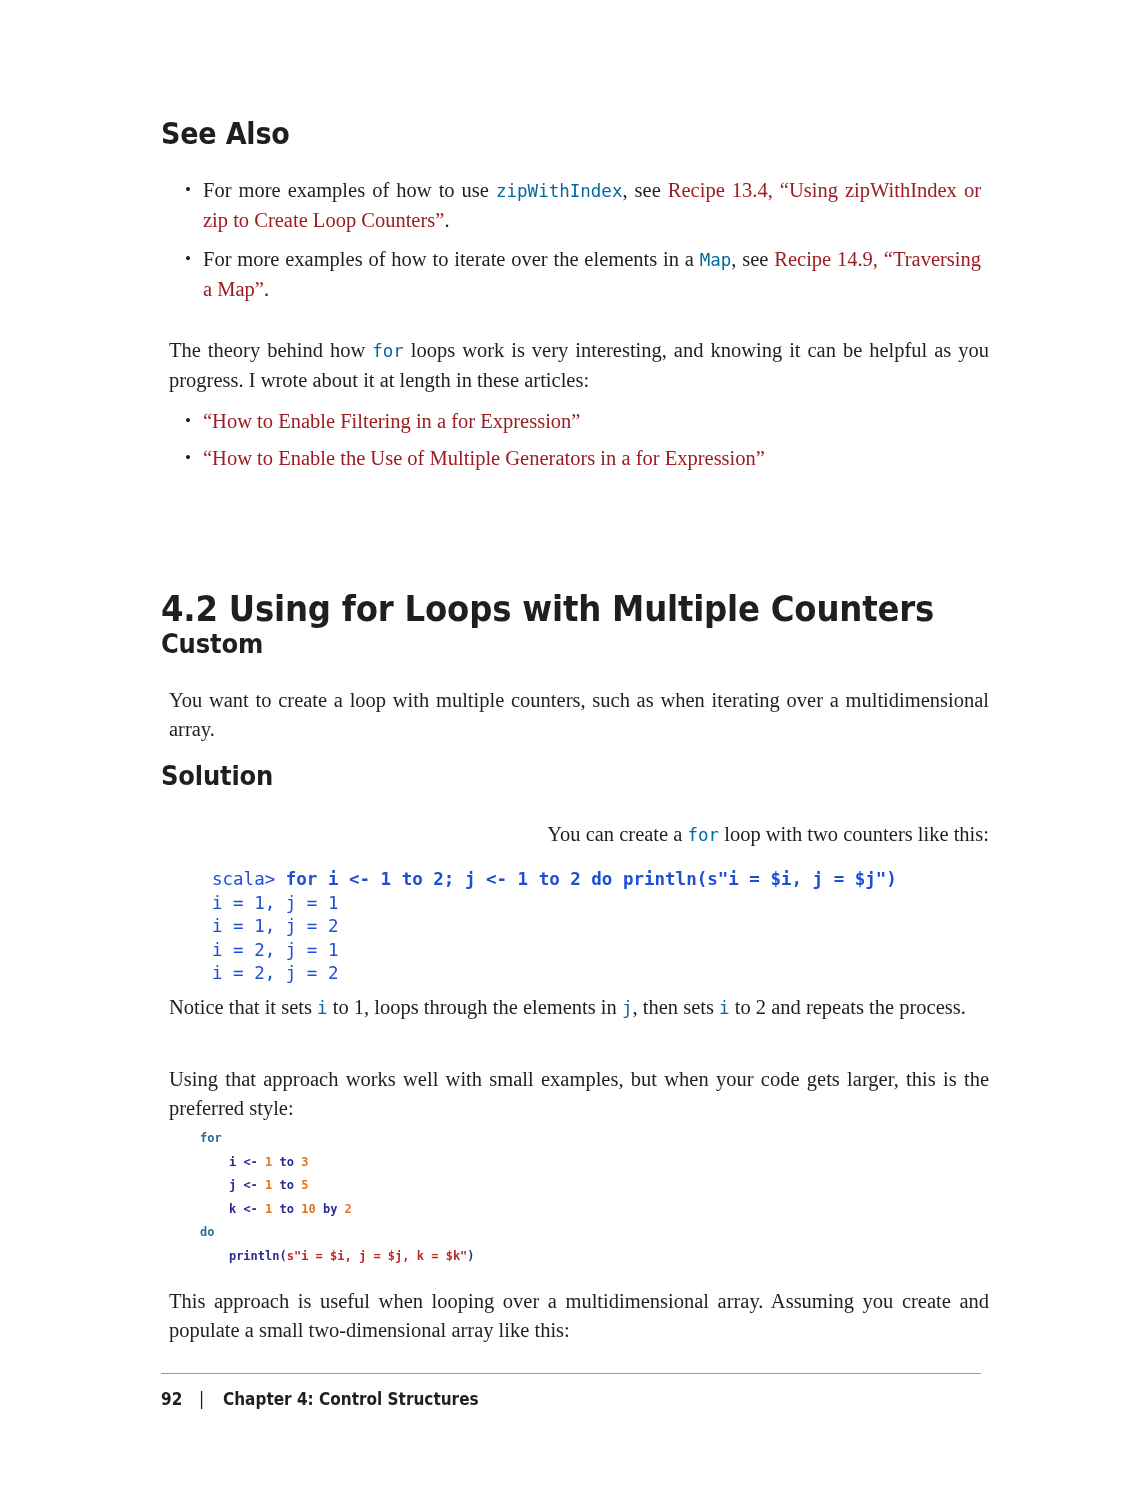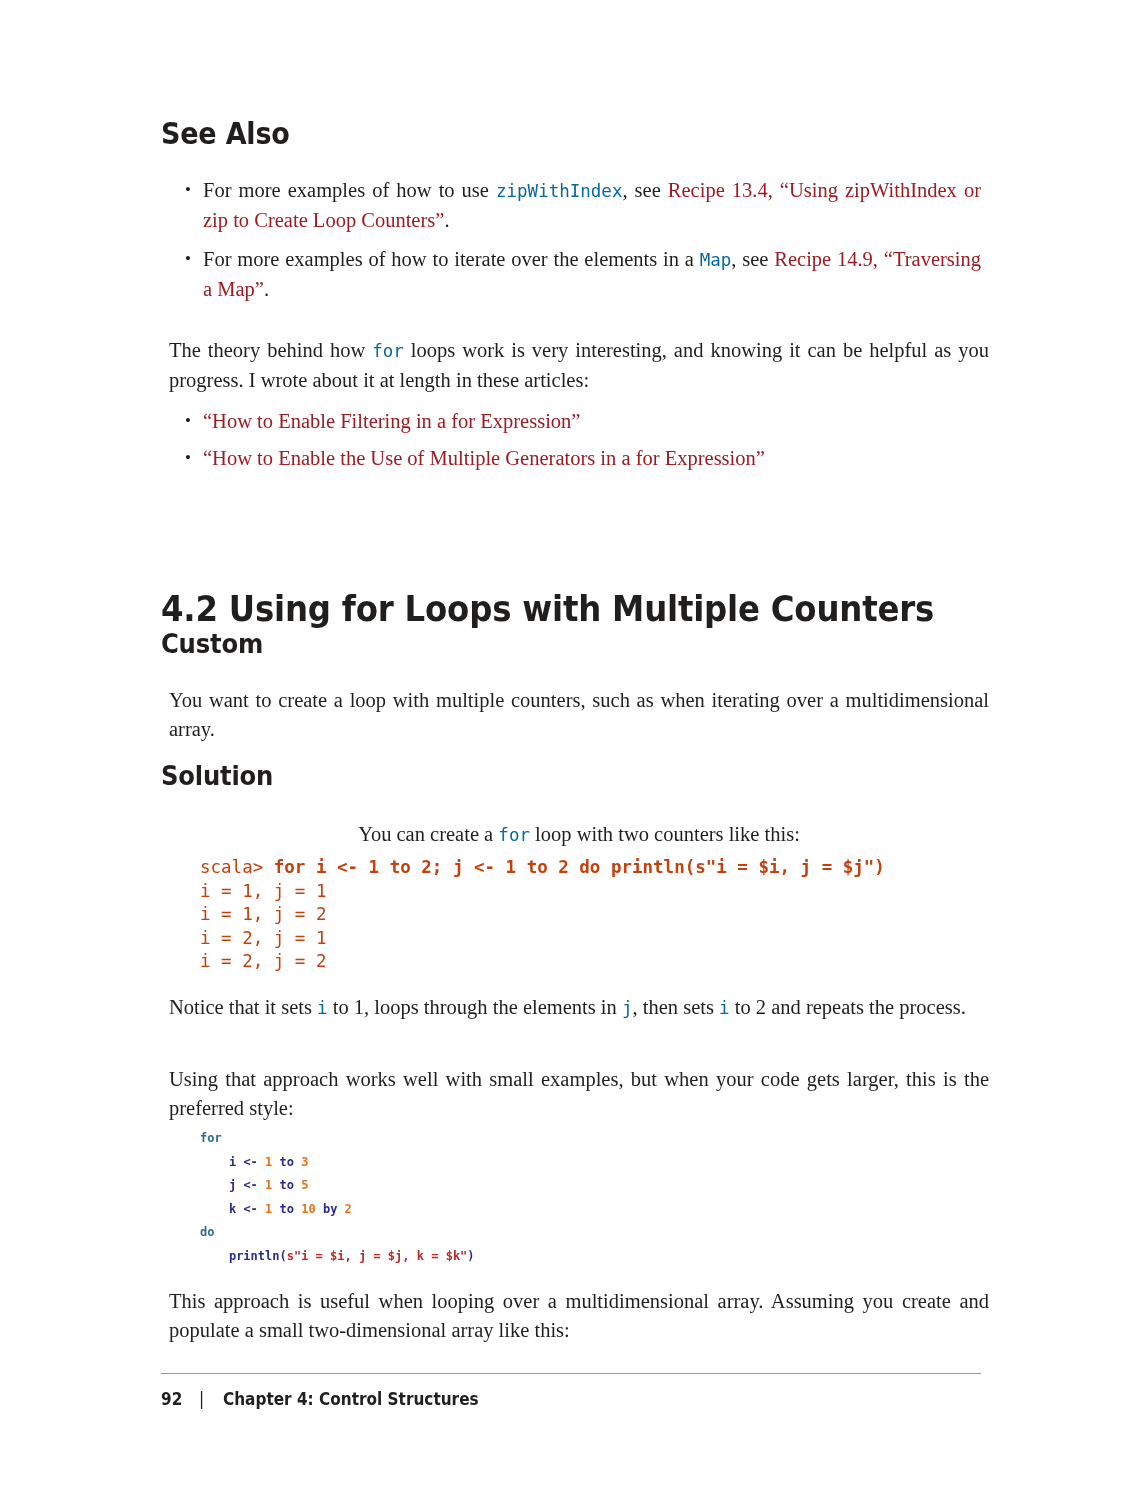--- a/index.html
+++ b/index.html
@@ -62,21 +62,21 @@
     position: absolute;
     left: 0;
     width: 820px;
     margin: 8px;
     font-size: 20.5px;
     line-height: 29px;
     text-align: justify;
     text-justify: inter-word;
     color: #211f1e;
   }
-  p.body.nojust { text-align: center; }
+  p.body.nojust { text-align: right; }
 
   
   ul.bullets {
     position: absolute;
     left: 0;
     width: 820px;
     margin: 0;
     padding: 0;
     list-style: none;
   }
@@ -107,25 +107,25 @@
   code, .mono {
     font-family: "DejaVu Sans Mono", "Liberation Mono", monospace;
     font-size: 17.5px;
     color: #0369a1;
   }
 
   
   pre.codeblock {
     position: absolute;
     left: 39px;
-    margin: 0;
+    margin: 12px;
     font-family: "DejaVu Sans Mono", "Liberation Mono", monospace;
     font-size: 17.5px;
     line-height: 23.5px;
-    color: #c2410c;
+    color: #1d4ed8;
     white-space: pre;
   }
   pre.codeblock .prompt { font-weight: normal; }
   pre.codeblock .cmd { font-weight: bold; }
 
   
   pre.syntax {
     position: absolute;
     left: 39px;
     margin: 0;

